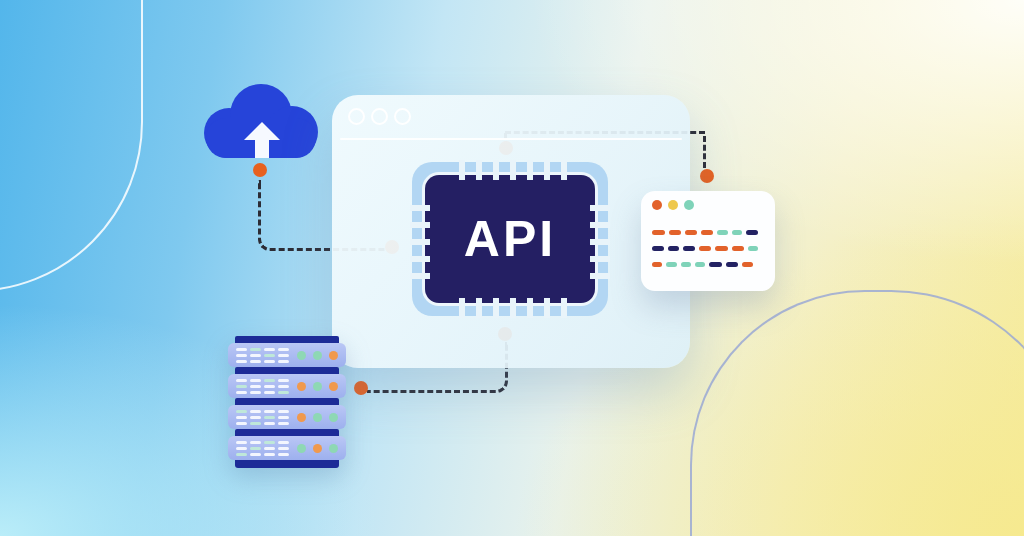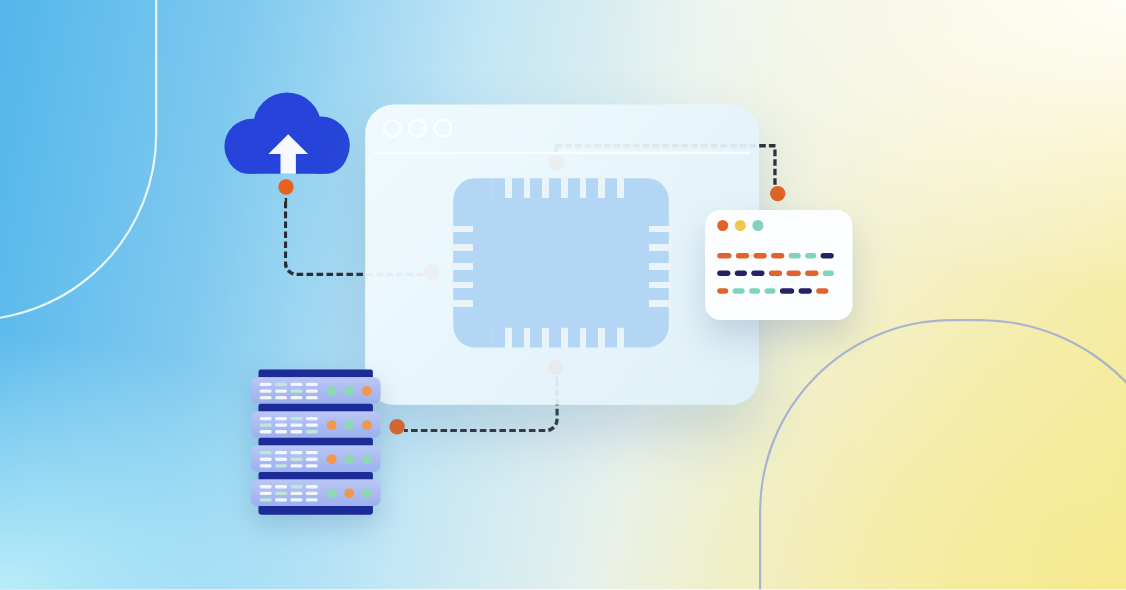--- a/index.html
+++ b/index.html
@@ -120,20 +120,23 @@
   <div class="window">
     <div class="win-controls" id="win-controls">
         <div class="win-dot"></div>
         <div class="win-dot"></div>
         <div class="win-dot"></div>
       </div>
     <div class="win-sep"></div>
   </div>
 
   <div class="socket">
+    <div class="chip">
+      <span class="chip-label">API</span>
+    </div>
     <div class="pin-strip pin-top"></div>
     <div class="pin-strip pin-bottom"></div>
     <div class="pin-strip pin-left"></div>
     <div class="pin-strip pin-right"></div>
   </div>
 
   <div class="code-card">
     <div class="card-dots" id="card-dots">
         <div class="card-dot" style="background: rgb(226, 98, 43);"></div>
         <div class="card-dot" style="background: rgb(238, 200, 76);"></div>

